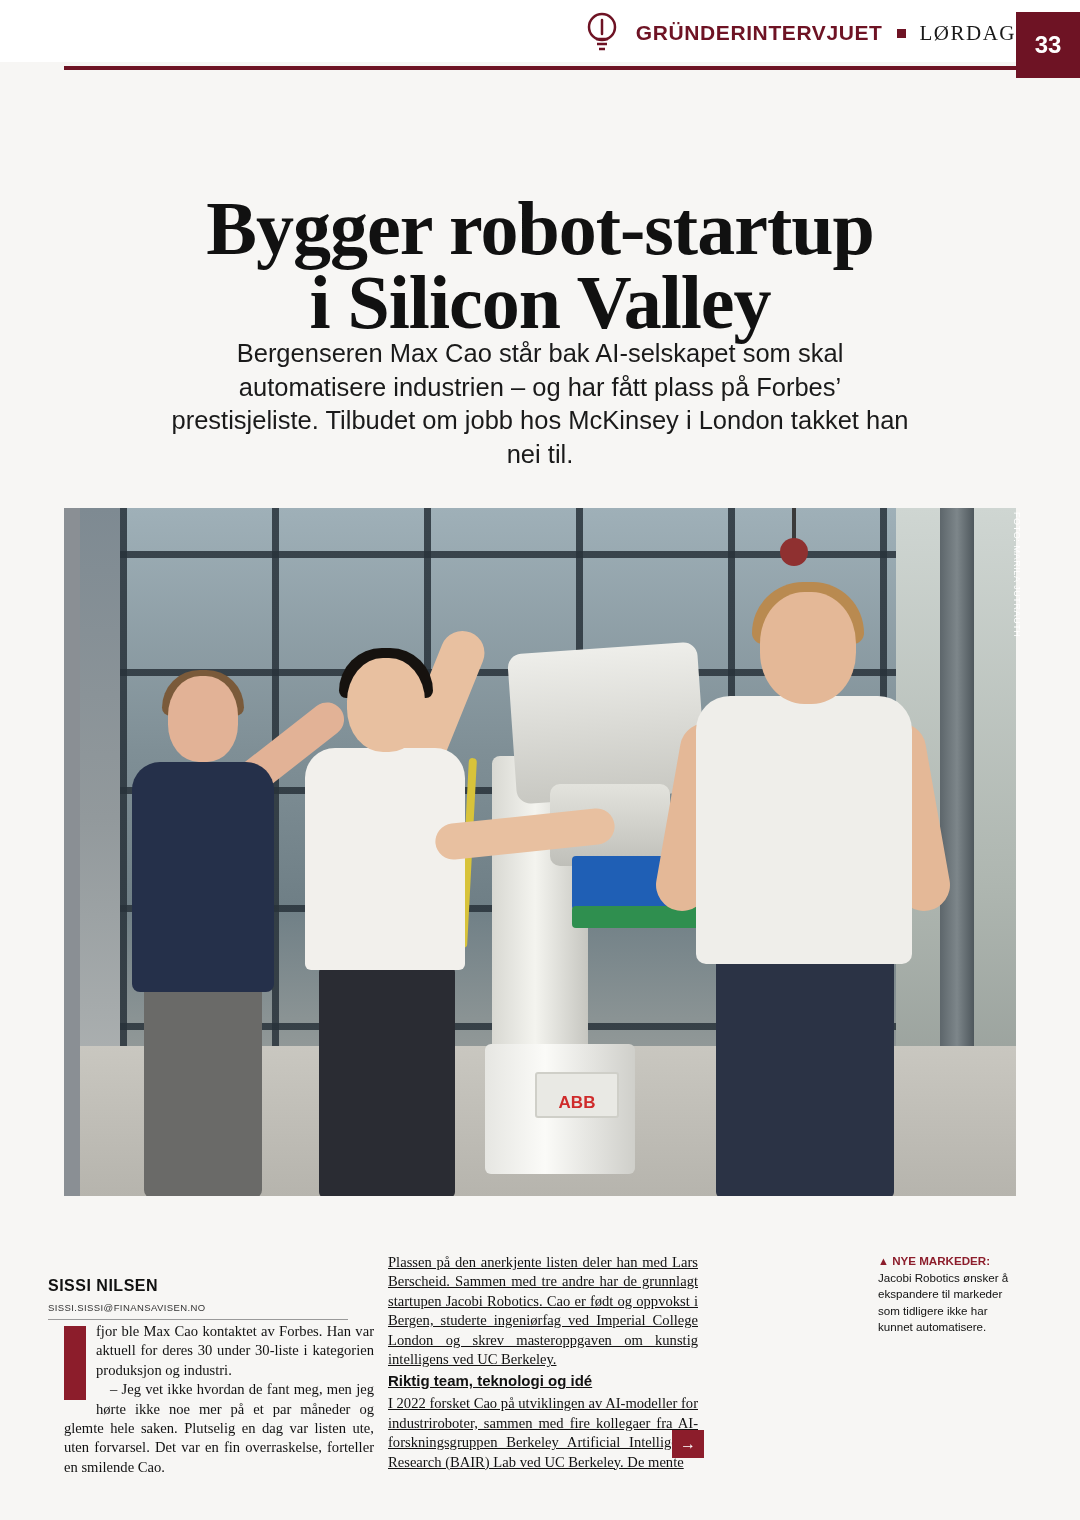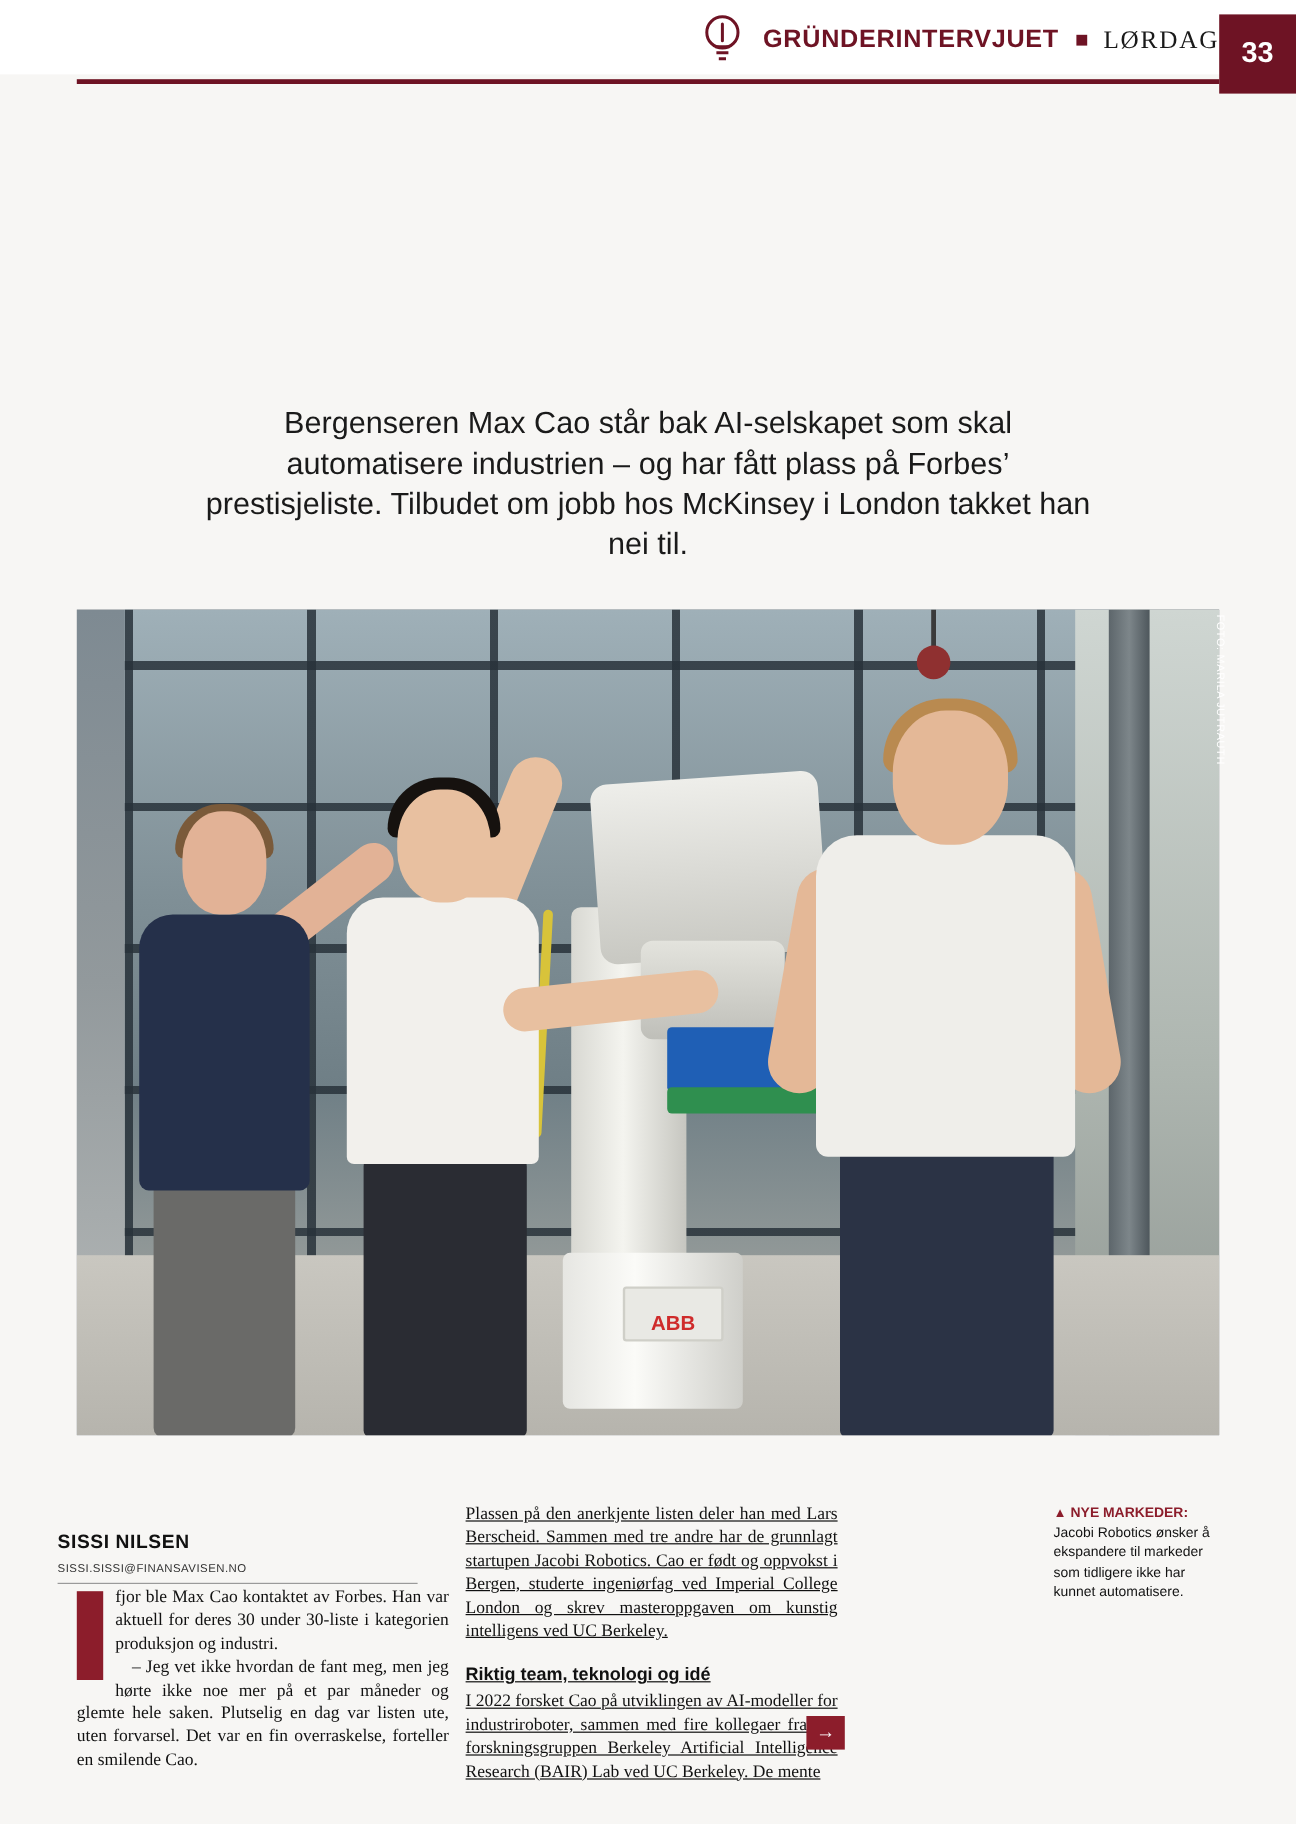--- a/index.html
+++ b/index.html
@@ -121,20 +121,21 @@
     top: 508px;
     left: 64px;
     width: 952px;
     height: 688px;
     overflow: hidden;
     background: #8a8f94;
   }
   .photo {
     position: absolute;
     inset: 0;
+    margin-left: 16px;
   }
   
   .bg-wall {
     position: absolute;
     left: 0; top: 0; right: 0; bottom: 0;
     background: linear-gradient(180deg, #7e8a92 0%, #92999c 45%, #b9bcbb 100%);
   }
   .window-grid {
     position: absolute;
     left: 40px; top: 0; width: 820px; height: 640px;
@@ -339,21 +340,21 @@
     color: #111;
     text-align: justify;
     text-decoration: underline;
   }
   .col2 p { margin: 0; }
   .subhead {
     font-family: "Liberation Sans", sans-serif;
     font-weight: bold;
     font-size: 15px;
     color: #111;
-    margin: 17px 0 3px 0;
+    margin: 2px 0 3px 0;
   }
   .jump-arrow {
     position: absolute;
     top: 1430px;
     left: 672px;
     width: 32px;
     height: 28px;
     background: #8c1d2b;
     color: #fff;
     display: flex;
@@ -400,20 +401,24 @@
         </svg>
       </span>
       <span class="section-name">GRÜNDERINTERVJUET</span>
       <span class="sq-sep"></span>
       <span class="weekday">LØRDAG</span>
     </div>
     <div class="folio">33</div>
   </div>
   <div class="masthead-rule"></div>
 
+  <h1 class="headline">
+    <span>Bygger robot-startup</span>
+    <span class="l2">i Silicon Valley</span>
+  </h1>
 
   <div class="standfirst">Bergenseren Max Cao står bak AI-selskapet som skal automatisere industrien – og har fått plass på Forbes’ prestisjeliste. Tilbudet om jobb hos McKinsey i London takket han nei til.</div>
 
   <div class="photo-wrap">
     <div class="photo">
       <div class="bg-wall"></div>
       <div class="window-grid"></div>
       <div class="window-right"></div>
       <div class="pillar"></div>
       <div class="floor"></div>

